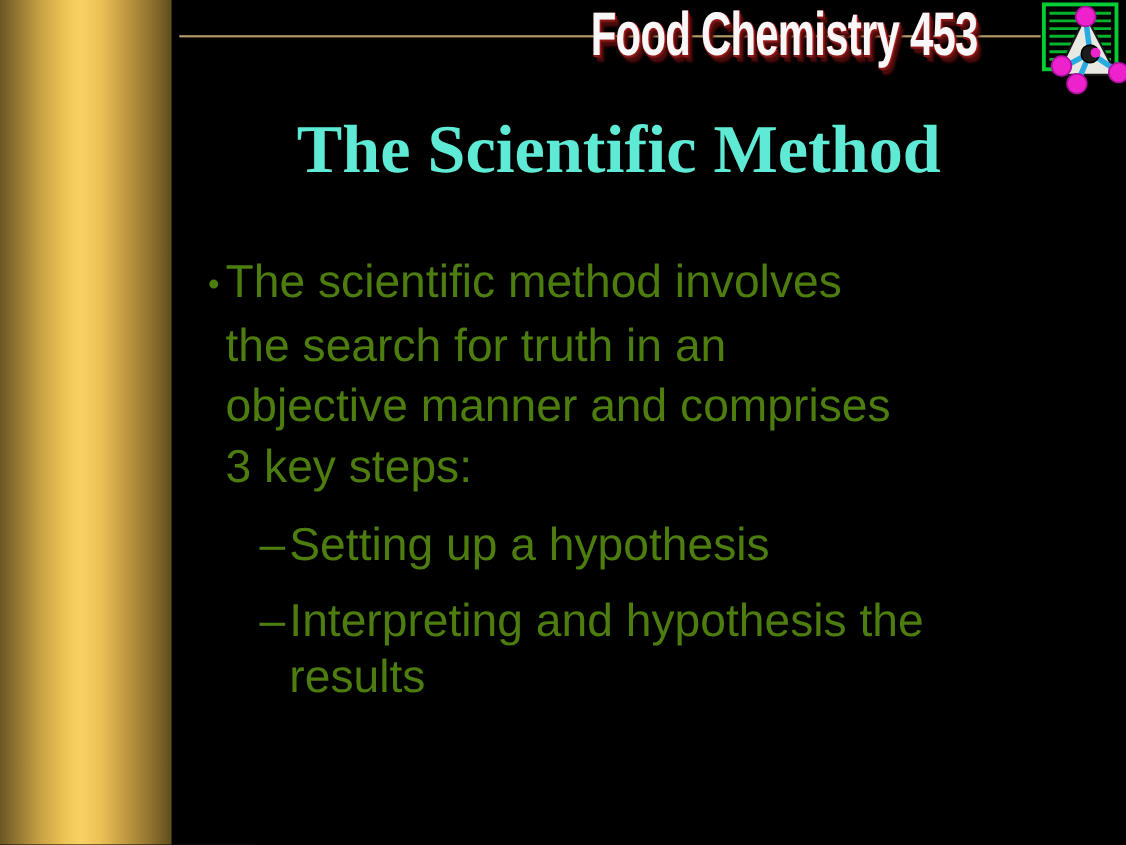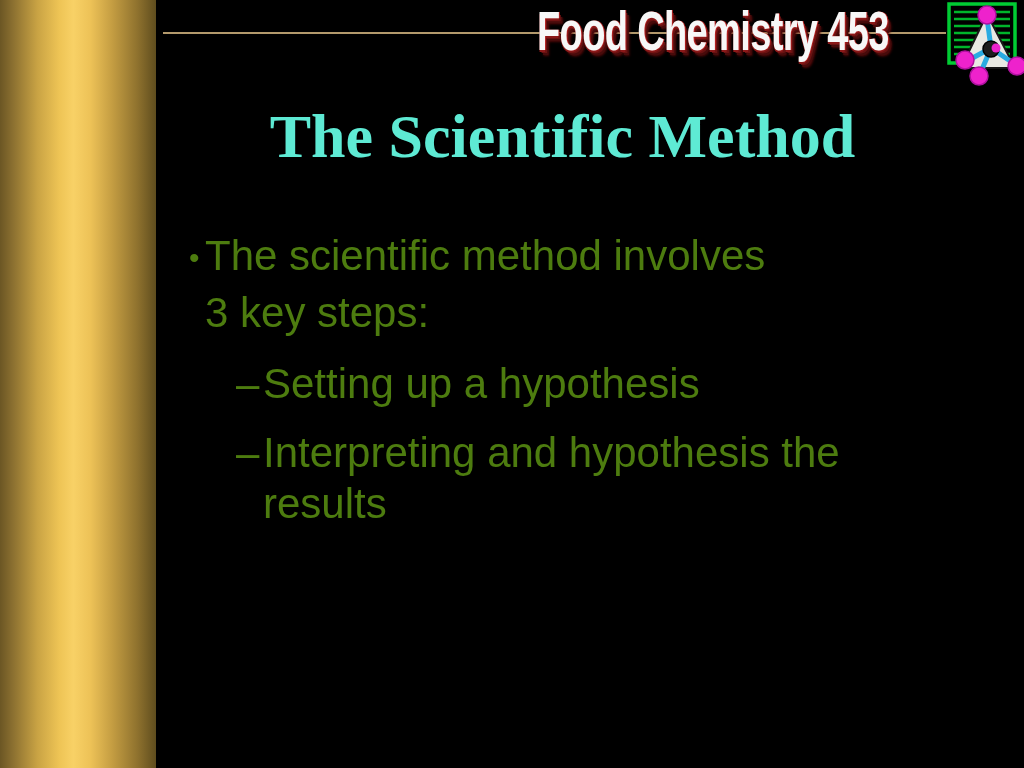--- a/index.html
+++ b/index.html
@@ -153,20 +153,22 @@
       </g>
     </svg>
   </div>
 
   <div class="slide-title">The Scientific Method</div>
 
   <div class="body-block">
 
     <div class="main-bullet">
       <div class="line"><span class="bullet-marker">•</span><span>The scientific method involves</span></div>
+      <div class="line cont">the search for truth in an</div>
+      <div class="line cont">objective manner and comprises</div>
       <div class="line cont">3 key steps:</div>
     </div>
 
     <div class="sub-list">
 
       <div class="sub-item">
         <div class="line"><span class="dash-marker">–</span><span>Setting up a hypothesis</span></div>
       </div>
 
 

